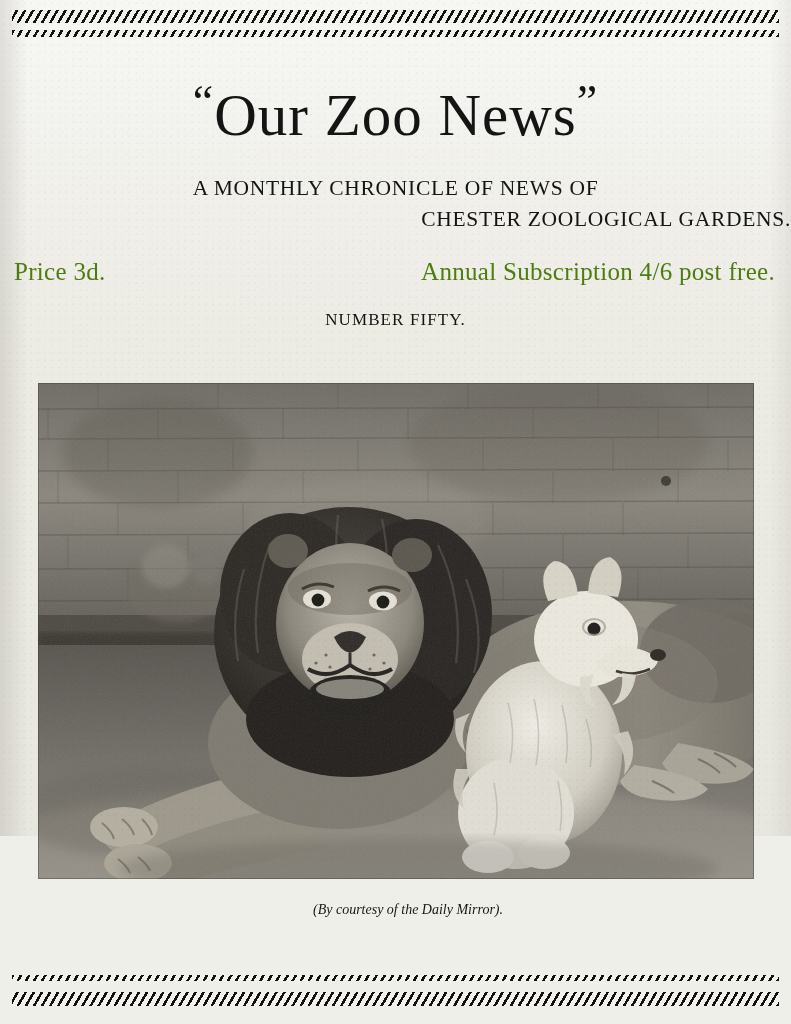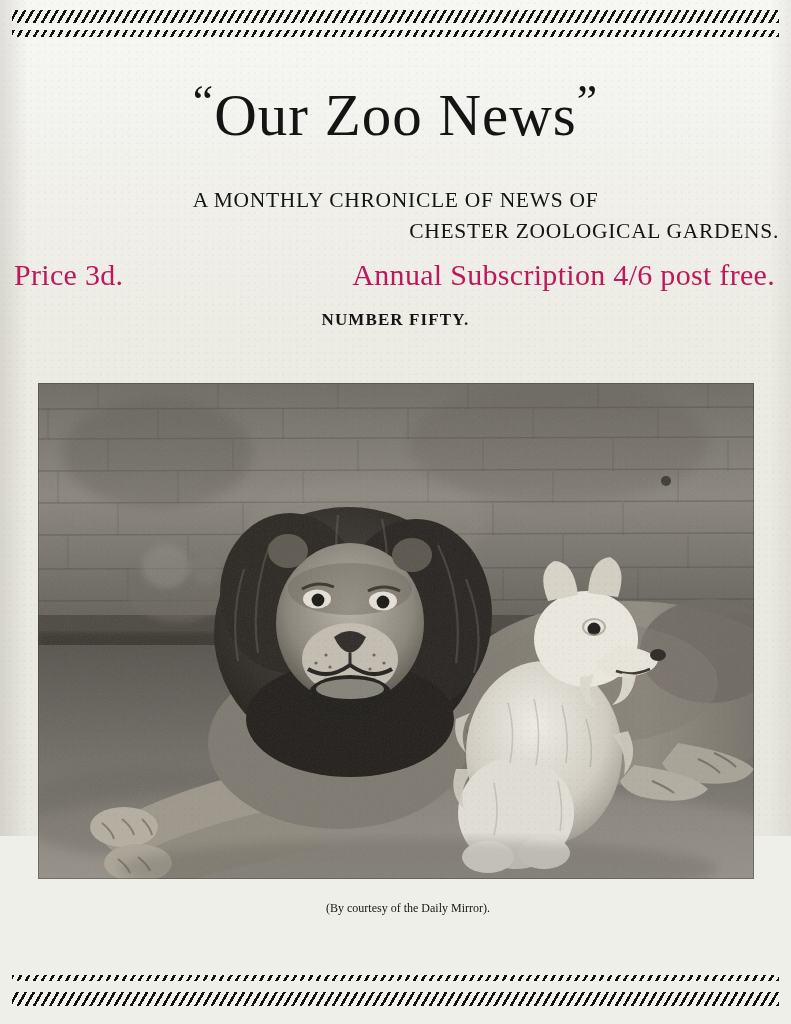--- a/index.html
+++ b/index.html
@@ -82,51 +82,51 @@
     line-height: 1.05;
     margin: 0;
     font-weight: 400;
     color: #141414;
   }
   .title .q {
     font-size: 46px;
     vertical-align: 18px;
   }
   .subtitle {
-    margin: 12px;
+    margin: 0;
     padding-top: 26px;
     font-size: 21.5px;
     letter-spacing: 0.7px;
     line-height: 1.45;
     color: #141414;
   }
   .subtitle .line2 { display: block; text-align: right; }
 
   .pricerow {
     position: absolute;
     left: 14px;
     right: 16px;
     top: 258px;
     display: flex;
     justify-content: space-between;
     align-items: baseline;
-    font-size: 30px;
-    color: #be185d;
+    font-size: 25px;
+    color: #4d7c0f;
     gap: 30px;
   }
   .price { letter-spacing: 0.3px; }
   .subscription { letter-spacing: 0.3px; text-align: center; }
 
   .issue {
     position: absolute;
     left: 0; right: 0;
     top: 310px;
     text-align: center;
     font-size: 17px;
-    font-weight: bold;
+    font-weight: normal;
     letter-spacing: 1.1px;
     color: #141414;
   }
 
   
   .photo-wrap {
     position: absolute;
     left: 38px;
     top: 383px;
     width: 716px;
@@ -144,21 +144,22 @@
     position: absolute;
     left: 0; right: 0;
     top: 899px;
     text-align: center;
     font-size: 14.5px;
     line-height: 1.55;
     color: #161616;
   }
   .caption .credit {
     display: block;
-    font-size: 12px;
+    font-style: italic;
+    font-size: 14px;
     margin-left: 25px;
   }
 
   
   .speckle {
     position: absolute;
     inset: 0;
     pointer-events: none;
     opacity: 0.5;
     background-image:

